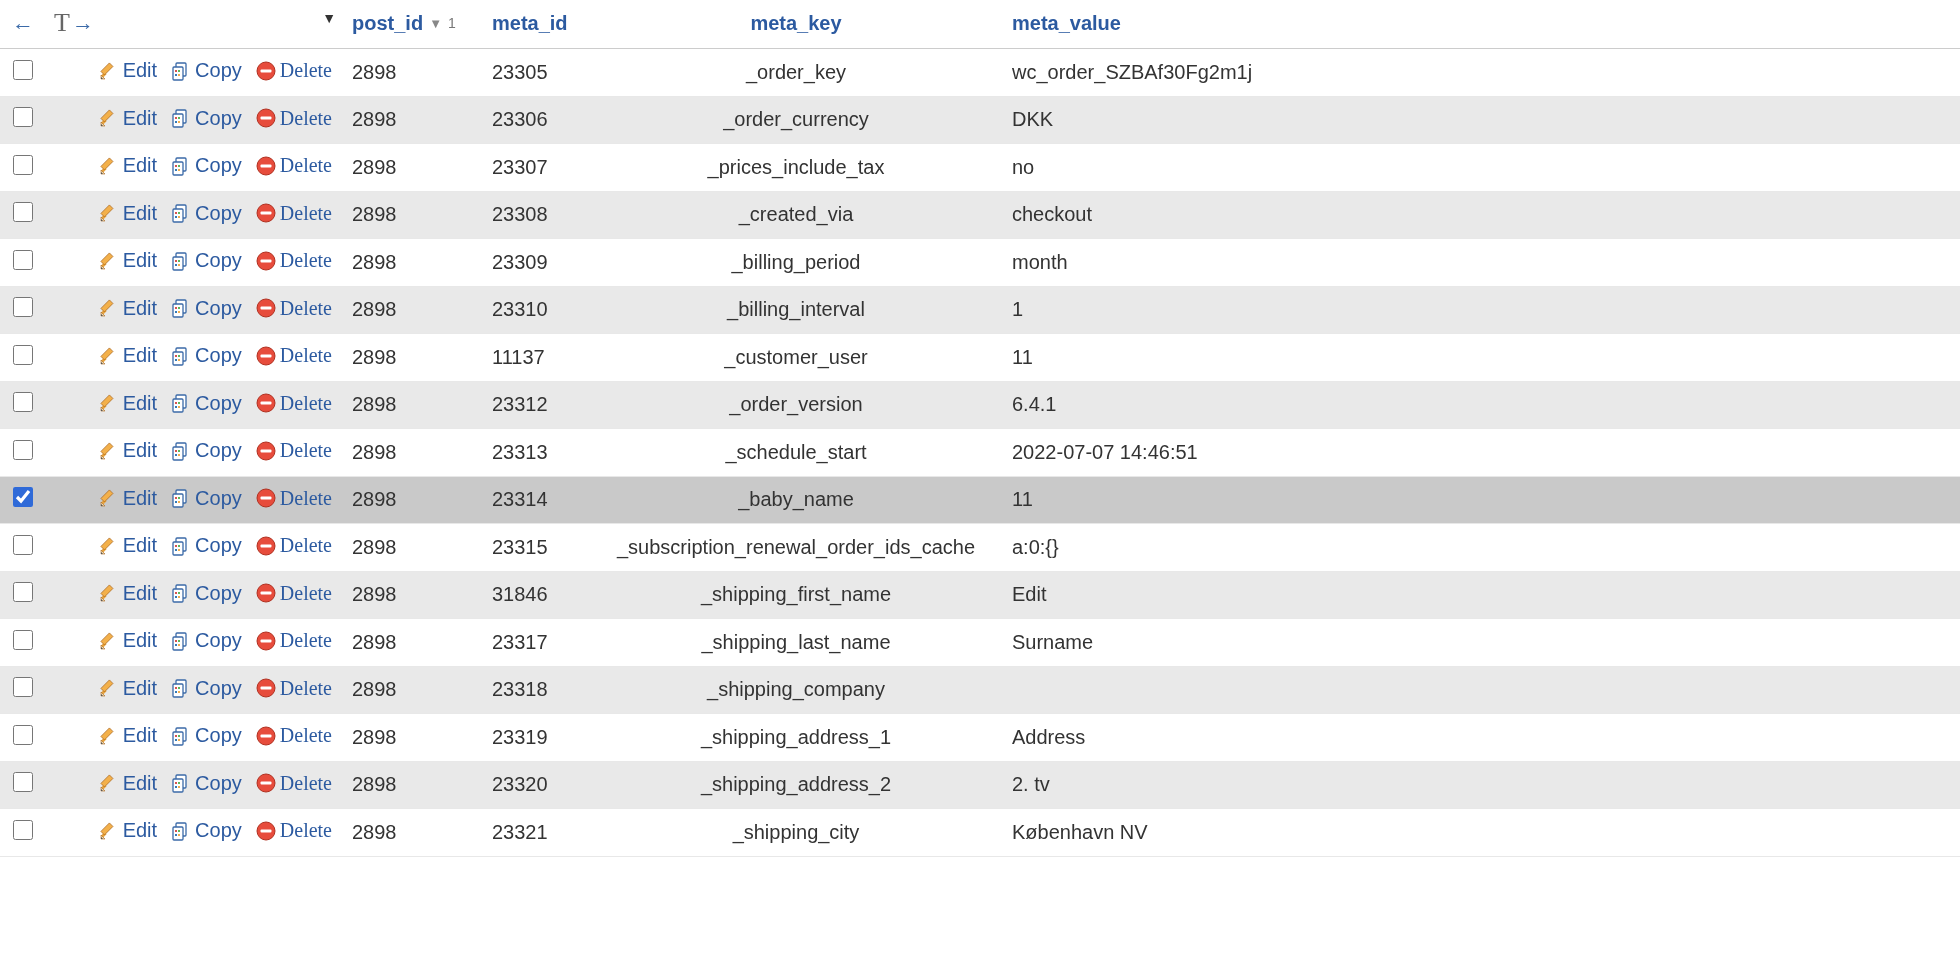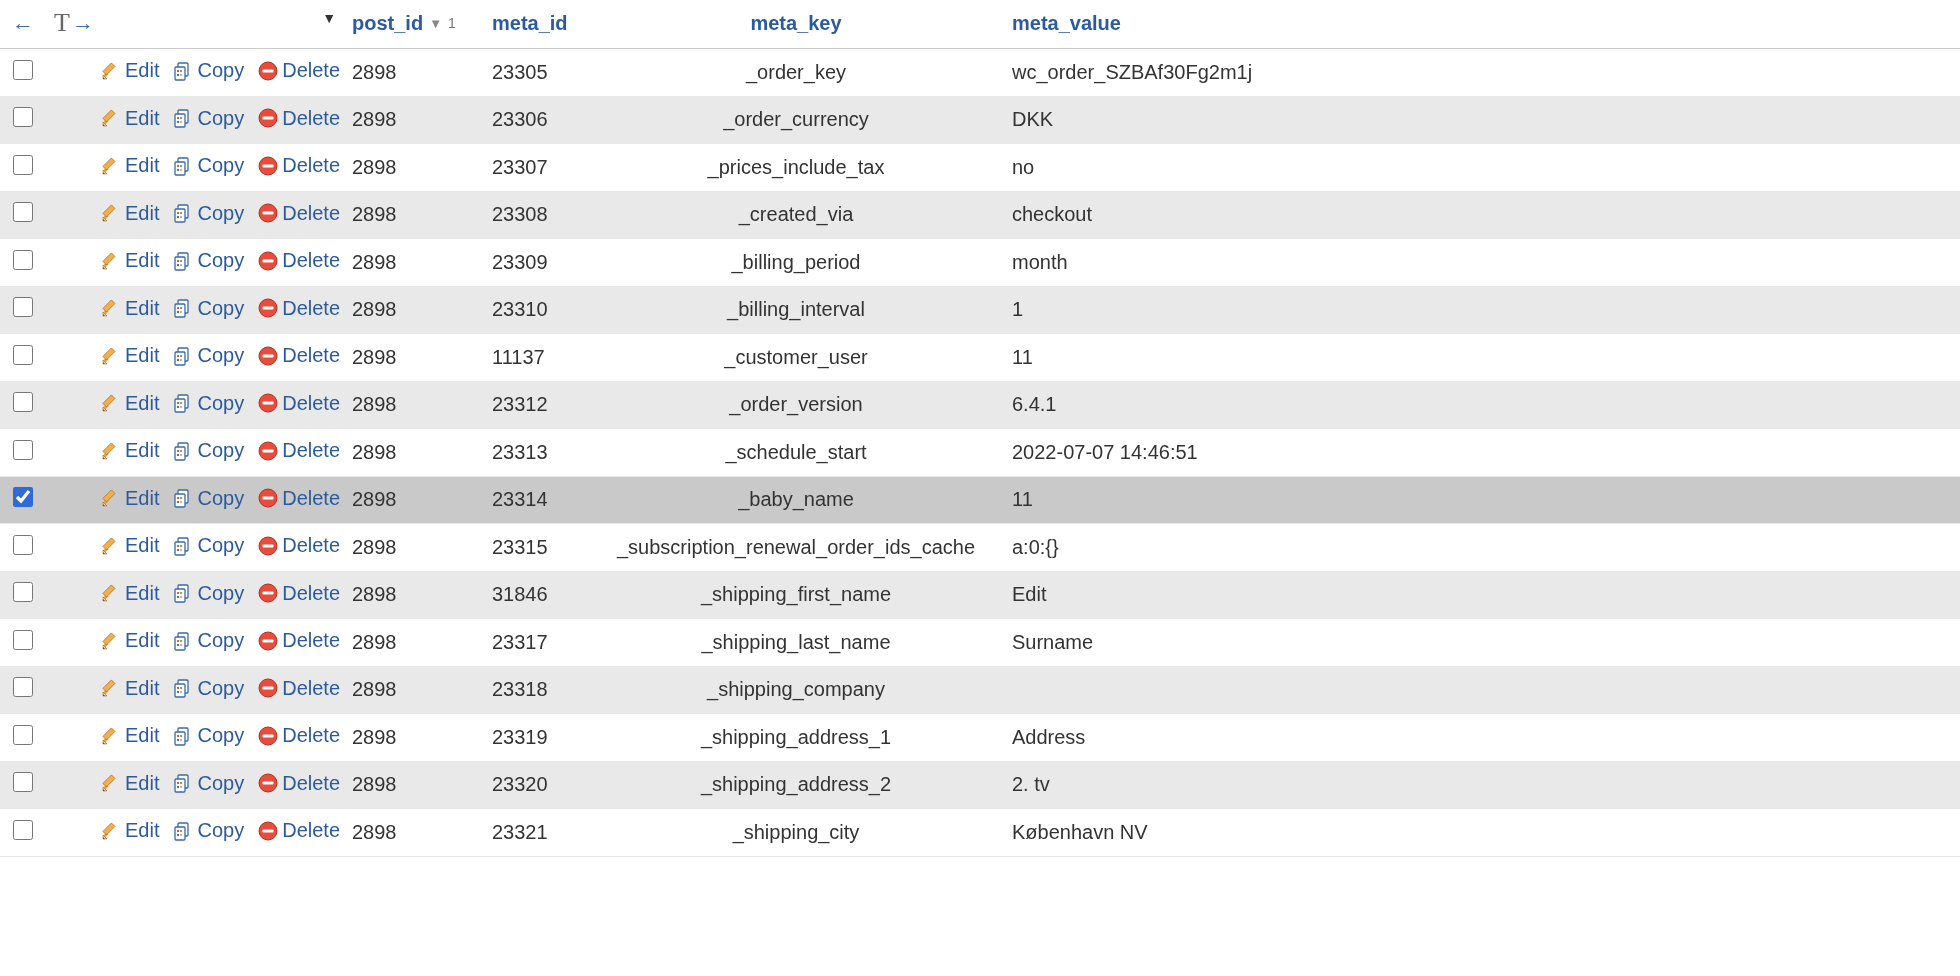--- a/index.html
+++ b/index.html
@@ -51,21 +51,21 @@
     cursor: pointer;
   }
   .action-link {
     display: inline-flex;
     align-items: center;
     color: #2c5aa0;
     text-decoration: none;
     cursor: pointer;
     margin-right: 14px;
   }
-  .action-link:last-child { margin-right: 0; }
+  .action-link:last-child { margin-right: 8px; font-family: Liberation Serif, serif; }
   .action-link .icon {
     margin-right: 4px;
     display: inline-flex;
     align-items: center;
     justify-content: center;
   }
   
   .nav-arrows {
     display: inline-flex;
     align-items: center;

